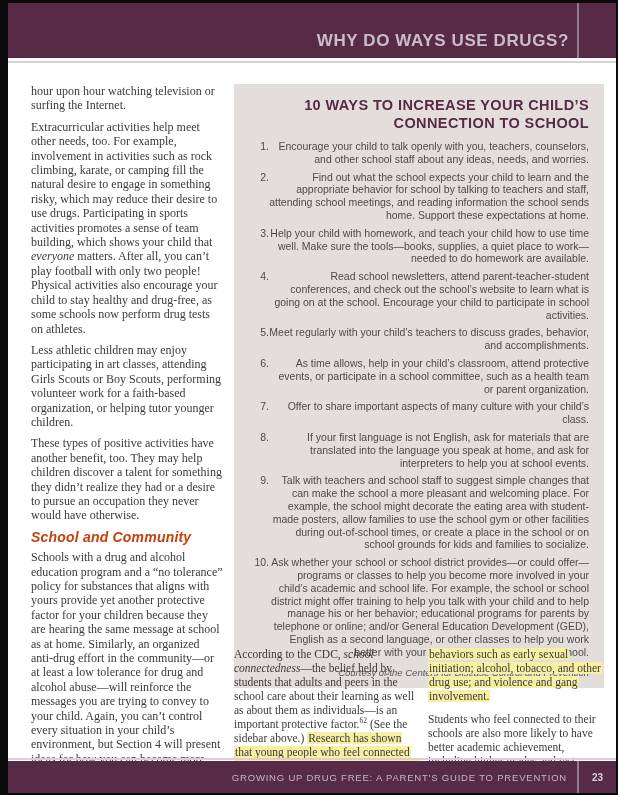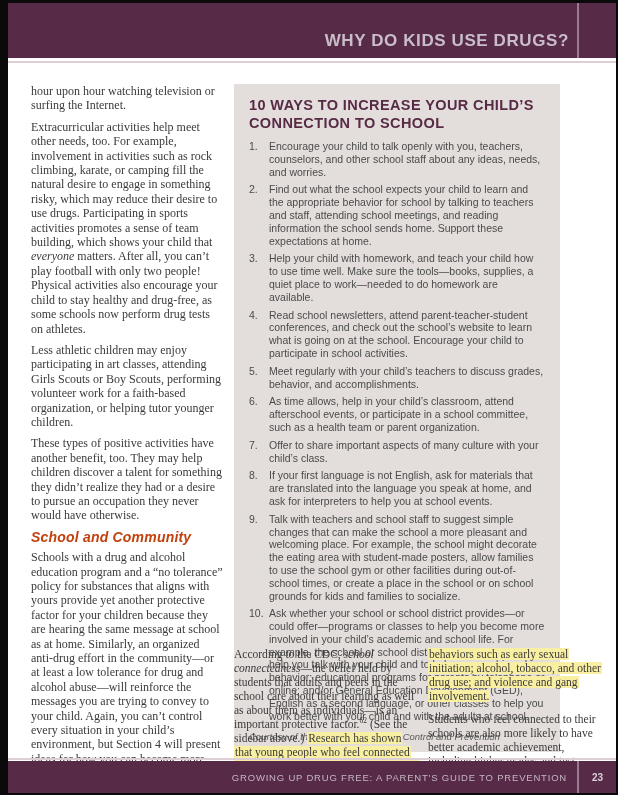--- a/index.html
+++ b/index.html
@@ -37,26 +37,27 @@
   }
   .left-col p{margin:0 0 7px 0;}
   .left-col .subhead{
     margin:4px 0 6px 0;
     font-family:"Liberation Sans", sans-serif;
     font-weight:bold;font-style:italic;font-size:14px;
     color:#c2410c;letter-spacing:.2px;
   }
   
   .gray-box{
-    position:absolute;left:226px;top:81px;width:326px;
+    position:absolute;left:226px;top:81px;width:370px;
     background:#e3dedb;
     box-sizing:border-box;
     padding:12px 15px 10px 15px;
     font-family:"Liberation Sans", sans-serif;
     color:#4b4b4b;
+    text-align:right;
   }
   .box-title{
     margin:0 0 8px 0;
     font-size:14.5px;line-height:18px;font-weight:bold;
     color:#572a46;letter-spacing:.4px;
   }
   .box-list{margin:0;padding:0;list-style:none;}
   .box-list li{
     display:flex;margin:0 0 5px 0;
     font-size:10.5px;line-height:12.8px;
@@ -104,21 +105,21 @@
     font-family:"Liberation Sans", sans-serif;
     font-size:10px;font-weight:bold;color:#d9cdd7;margin-left:45px;
   }
 </style>
 </head>
 <body>
 
 <div class="page">
 
   <div class="header-band">
-    <div class="header-title">WHY DO KIDS USE DRUGS?</div>
+    <div class="header-title">WHY DO WAYS USE DRUGS?</div>
     <div class="header-divider"></div>
   </div>
   <div class="header-rule"></div>
 
   <div class="left-col">
     <p>hour upon hour watching television or surfing the Internet.</p>
     <p><span>Extracurricular activities help meet other needs, too. For example, involvement in activities such as rock climbing, karate, or camping fill the natural desire to engage in something risky, which may reduce their desire to use drugs. Participating in sports activities promotes a sense of team building, which shows your child that </span><span class="italic">everyone</span><span> matters. After all, you can’t play football with only two people! Physical activities also encourage your child to stay healthy and drug-free, as some schools now perform drug tests on athletes.</span></p>
     <p>Less athletic children may enjoy participating in art classes, attending Girls Scouts or Boy Scouts, performing volunteer work for a faith-based organization, or helping tutor younger children.</p>
     <p>These types of positive activities have another benefit, too. They may help children discover a talent for something they didn’t realize they had or a desire to pursue an occupation they never would have otherwise.</p>
     <h3 class="subhead">School and Community</h3>
@@ -143,21 +144,21 @@
       <li>
           <span class="num">4.</span>
           <span class="txt">Read school newsletters, attend parent-teacher-student conferences, and check out the school’s website to learn what is going on at the school. Encourage your child to participate in school activities.</span>
         </li>
       <li>
           <span class="num">5.</span>
           <span class="txt">Meet regularly with your child’s teachers to discuss grades, behavior, and accomplishments.</span>
         </li>
       <li>
           <span class="num">6.</span>
-          <span class="txt">As time allows, help in your child’s classroom, attend afterschool events, or participate in a school committee, such as a health team or parent organization.</span>
+          <span class="txt">As time allows, help in your child’s classroom, attend protective events, or participate in a school committee, such as a health team or parent organization.</span>
         </li>
       <li>
           <span class="num">7.</span>
           <span class="txt">Offer to share important aspects of many culture with your child’s class.</span>
         </li>
       <li>
           <span class="num">8.</span>
           <span class="txt">If your first language is not English, ask for materials that are translated into the language you speak at home, and ask for interpreters to help you at school events.</span>
         </li>
       <li>

